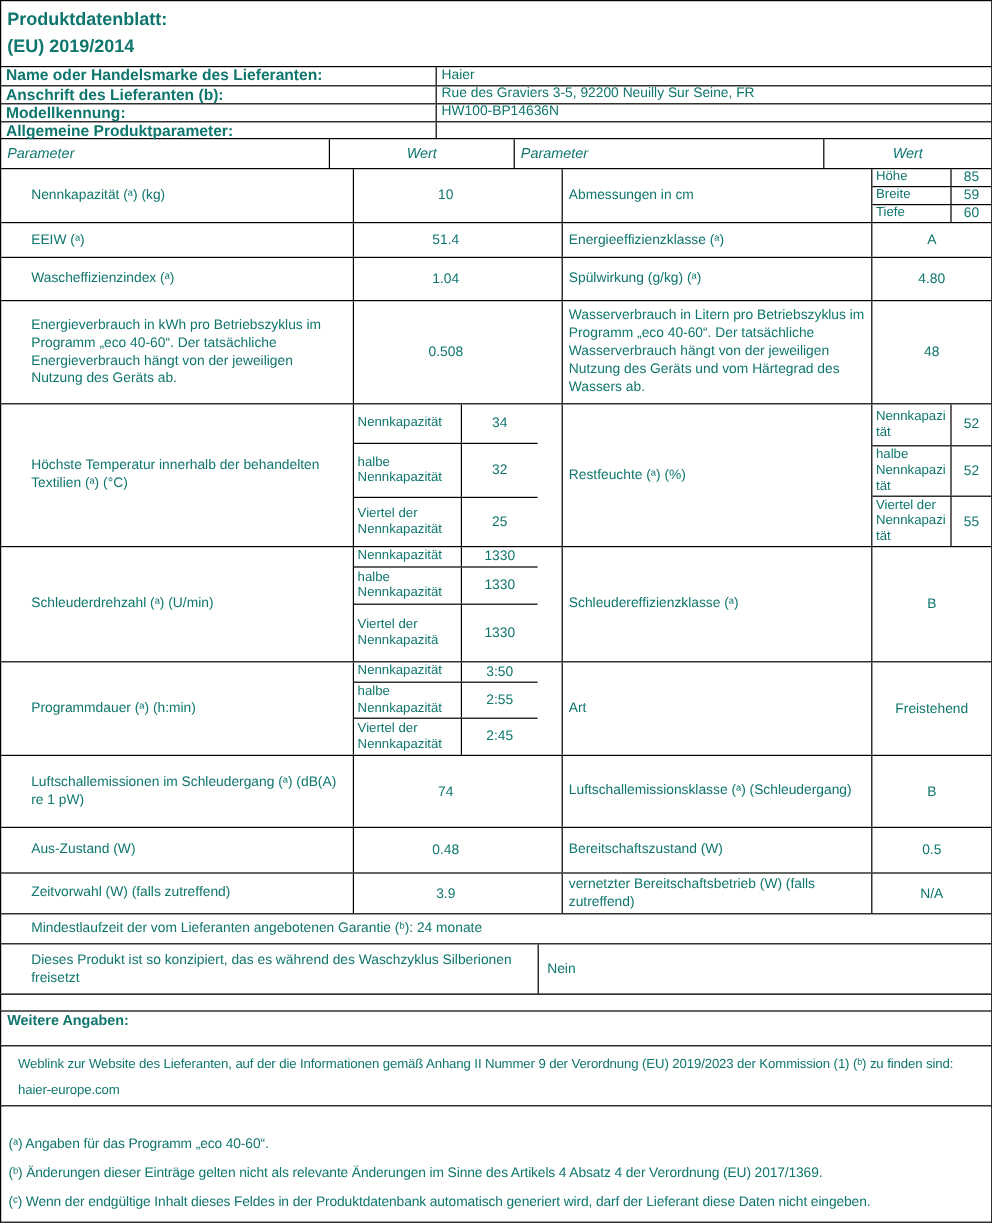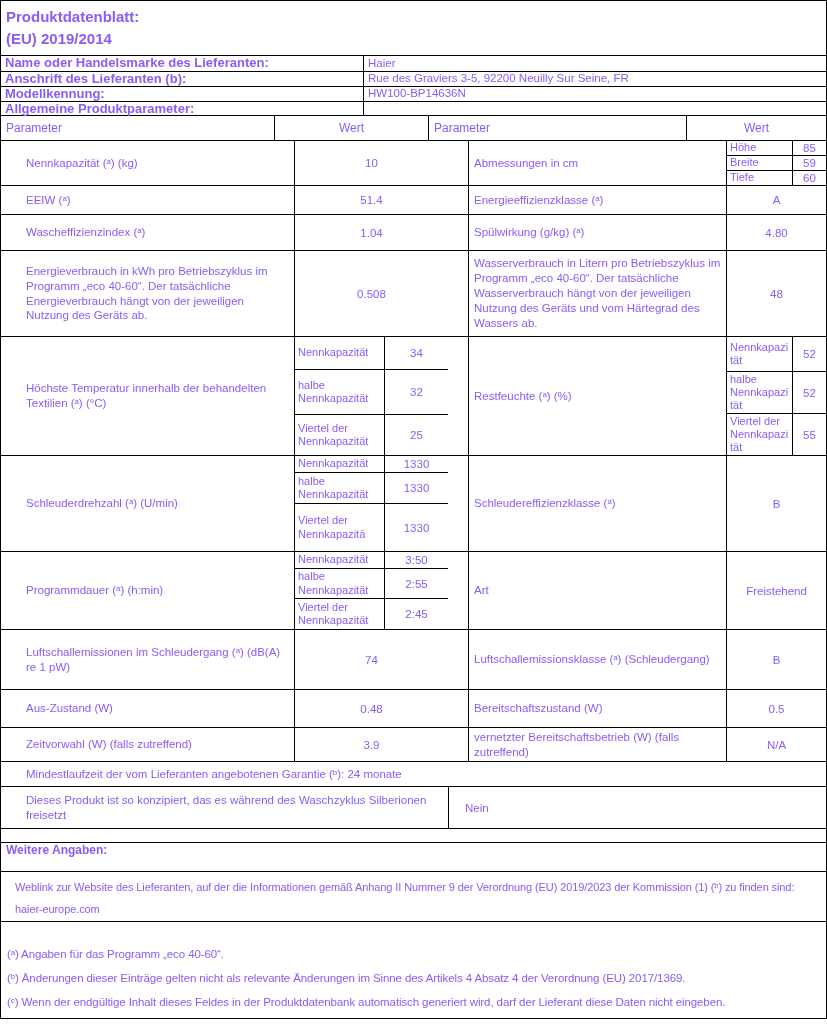--- a/index.html
+++ b/index.html
@@ -1,46 +1,46 @@
 <!DOCTYPE html>
 <html lang="de"><head>
 <meta charset="utf-8">
 <style>
   html,body { margin:0; padding:0; background:#fff; }
   * { box-sizing:border-box; }
   .page {
-    width:827px; height:1024px; margin:0 auto; background:#fff; color:#8b5cf6;
+    width:827px; height:1024px; margin:0 auto; background:#fff; color:#0f766e;
     font-family:"Liberation Sans","DejaVu Sans",sans-serif; position:relative; overflow:hidden;
   }
   .sec { border:1.5px solid #000; margin-top:-1.5px; width:827px; background:#fff; }
   .sec.first { margin-top:0; }
 
   
   .title-box { height:56px; padding:5px 5px 2px 5px; }
   .title-line { font-weight:bold; font-size:15px; line-height:22px; }
 
   
   .irow { display:flex; height:15px; border-top:1.5px solid #000; }
   .irow:first-child { border-top:none; }
   .ilabel { width:363px; font-weight:bold; font-size:13px; display:flex; align-items:center; padding:0 4px; border-right:1.5px solid #000; line-height:1.05; }
   .ivalue { flex:1; font-size:11.5px; display:flex; align-items:center; padding:0 4px; line-height:1.05; }
 
   
   .trow { display:flex; border-top:1.5px solid #000; align-items:stretch; }
-  .trow.hdr { border-top:none; }
+  .trow.hdr { border-top:none;font-style:italic; }
   .cell { border-left:1.5px solid #000; display:flex; }
   .trow .cell:first-child { border-left:none; }
   .c1 { width:273px; }
   .c2 { width:154px; }
   .c3 { width:258px; }
   .c4 { flex:1; }
   .cw { width:427px; } 
   .p { font-size:11.5px; padding:2px 5px; align-items:center; justify-content:flex-start; line-height:1.3;margin-left:20px; }
   .v { font-size:11.5px; align-items:center; justify-content:center; text-align:center; padding:1px 2px; }
-  .vl { font-size:11.5px; align-items:center; justify-content:flex-start; padding:1px 16px; }
+  .vl { font-size:11.5px; align-items:center; justify-content:flex-start; padding:1px 7px; }
   .hcell-l { font-size:12px; padding:3px 5px; align-items:center; }
   .hcell-c { font-size:12px; align-items:center; justify-content:center; }
 
   
   .nestcell { padding:0; }
   .nest { display:flex; flex-direction:column; width:100%; }
   .nrow { display:flex; align-items:stretch; border-top:1.5px solid #000; min-height:0; }
   .nrow:first-child { border-top:none; }
   .nl { border-right:1.5px solid #000; font-size:11px; line-height:1.2; padding:1px 3px; display:flex; align-items:center; overflow-wrap:break-word; word-break:break-word; min-width:0; }
   .nl2 { width:90px; }

